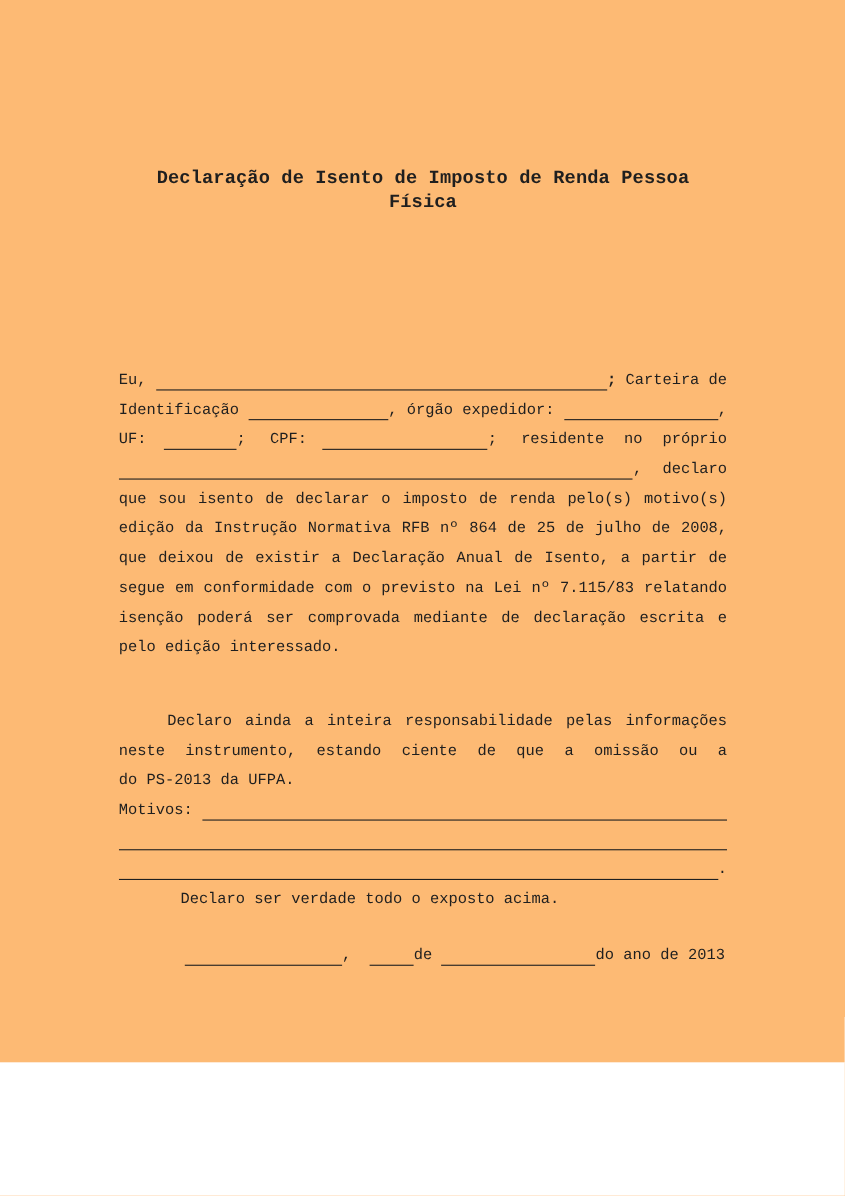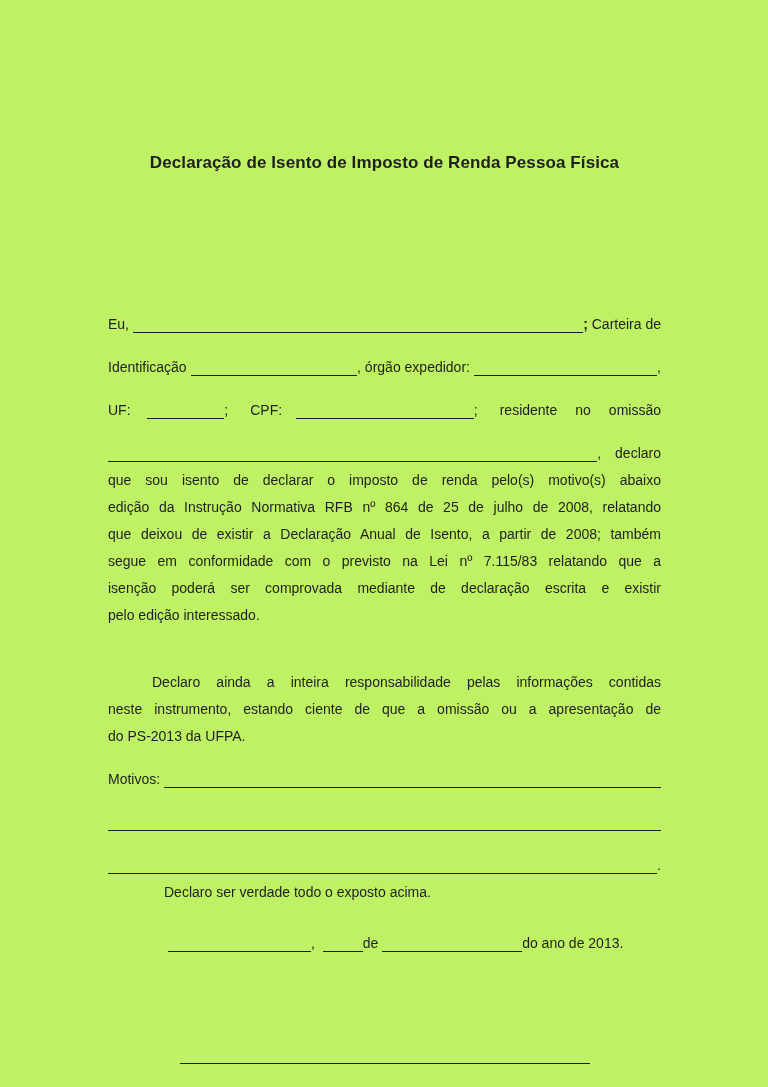--- a/index.html
+++ b/index.html
@@ -1,21 +1,21 @@
 <!DOCTYPE html>
 <html><head>
 <meta charset="utf-8">
 <style>
   html, body { margin: 0; padding: 0; background: #ffffff; }
   .page {
     position: relative;
     width: 768px;
-    height: 1087px;
-    background: #bef264;
-    font-family: Liberation Sans, sans-serif;
+    height: 966px;
+    background: #fdba74;
+    font-family: Liberation Mono, monospace;
     color: #1f1f1f;
     overflow: hidden;
   }
   .content {
     position: absolute;
     left: 108px;
     top: 0;
     width: 553px;
   }
   .title {
@@ -28,21 +28,21 @@
   }
   .doc {
     margin-top: 137px;
     font-size: 14px;
   }
   .line {
     line-height: 27px;
     height: 27px;
     overflow: hidden;
   }
-  .flex { display: flex; align-items: stretch; margin-top: 16px; }
+  .flex { display: flex; align-items: stretch; }
   .just { text-align: justify; text-align-last: justify; }
   .left { text-align: left; }
   .seg { white-space: pre; }
   .blank {
     align-self: flex-end;
     height: 0;
     border-bottom: 1.5px solid #1f1f1f;
     margin-bottom: 5.5px;
   }
 </style>
@@ -68,21 +68,21 @@
         </div>
         <div class="line flex">
           <span class="seg">UF:</span>
           <span class="blank" style="flex-grow: 0.35; margin-left: 16px;"></span>
           <span class="seg">;</span>
           <span class="seg" style="margin-left: 22px;">CPF:</span>
           <span class="blank" style="flex-grow: 0.8; margin-left: 14px;"></span>
           <span class="seg">;</span>
           <span class="seg" style="margin-left: 22px;">residente</span>
           <span class="seg" style="margin-left: 18px;">no</span>
-          <span class="seg" style="margin-left: 18px;">omissão</span>
+          <span class="seg" style="margin-left: 18px;">próprio</span>
         </div>
         <div class="line flex">
           <span class="blank" style="flex-grow: 1;"></span>
           <span class="seg">, </span>
           <span class="seg" style="margin-left: 10px;">declaro</span>
         </div>
         <div class="line just">que sou isento de declarar o imposto de renda pelo(s) motivo(s) abaixo</div>
         <div class="line just">edição da Instrução Normativa RFB nº 864 de 25 de julho de 2008, relatando</div>
         <div class="line just">que deixou de existir a Declaração Anual de Isento, a partir de 2008; também</div>
         <div class="line just">segue em conformidade com o previsto na Lei nº 7.115/83 relatando que a</div>

